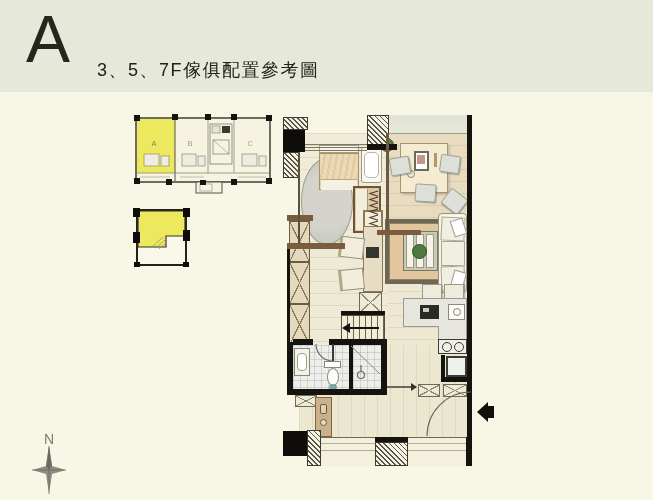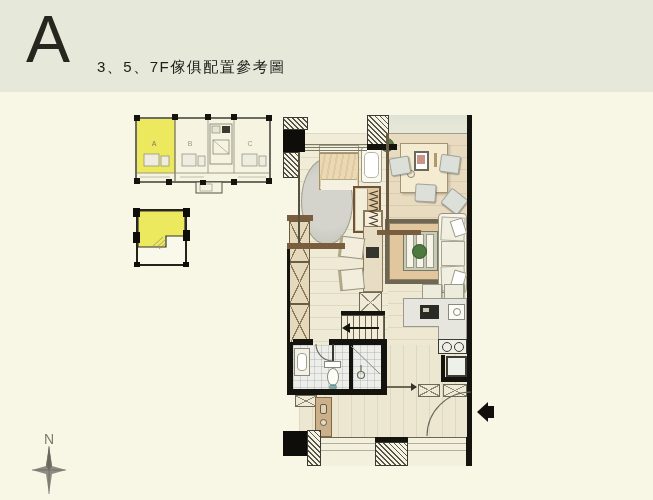--- a/index.html
+++ b/index.html
@@ -1,21 +1,21 @@
 <!DOCTYPE html>
 <html style="--yellow: #ece95f; --band: #e6e9da; --page: #f8f6e4; --wall: #15130d; --brown: #7a5c3e;"><head>
 <meta charset="utf-8">
 <style>
   html,body{margin:0;padding:0;}
   body{width:653px;height:500px;position:relative;background:var(--page,#f8f6e4);
        font-family:"Liberation Sans","DejaVu Sans",sans-serif;overflow:hidden;}
   .abs{position:absolute;}
   #band{left:0;top:0;width:653px;height:92px;background:var(--band,#e6e9da);}
   #letterA{left:26px;top:6px;font-size:66px;font-weight:400;color:#26261f;line-height:1;}
-  #title{left:97px;top:58px;font-size:15px;color:#21211c;letter-spacing:1.5px;}
+  #title{left:97px;top:58px;font-size:18px;color:#21211c;letter-spacing:1.5px;}
   
   #plan{left:283px;top:113px;width:190px;height:357px;}
   .wall{background:var(--wall,#15130d);}
   .brown{background:var(--brown,#7a5c3e);}
   .hatch{background:repeating-linear-gradient(45deg,#f6f3e2 0 2.5px,#57554a 2.5px 3.6px);
          border:1px solid #3a3a32;box-sizing:border-box;}
   .planks{background-image:repeating-linear-gradient(to bottom,rgba(130,110,70,.14) 0 1px,transparent 1px 12px);}
   .planksv{background-image:repeating-linear-gradient(to right,rgba(130,110,70,.12) 0 1px,transparent 1px 13px);}
   .tile{background-color:#edeee9;
         background-image:repeating-linear-gradient(to right,rgba(100,120,130,.22) 0 1px,transparent 1px 7px),

